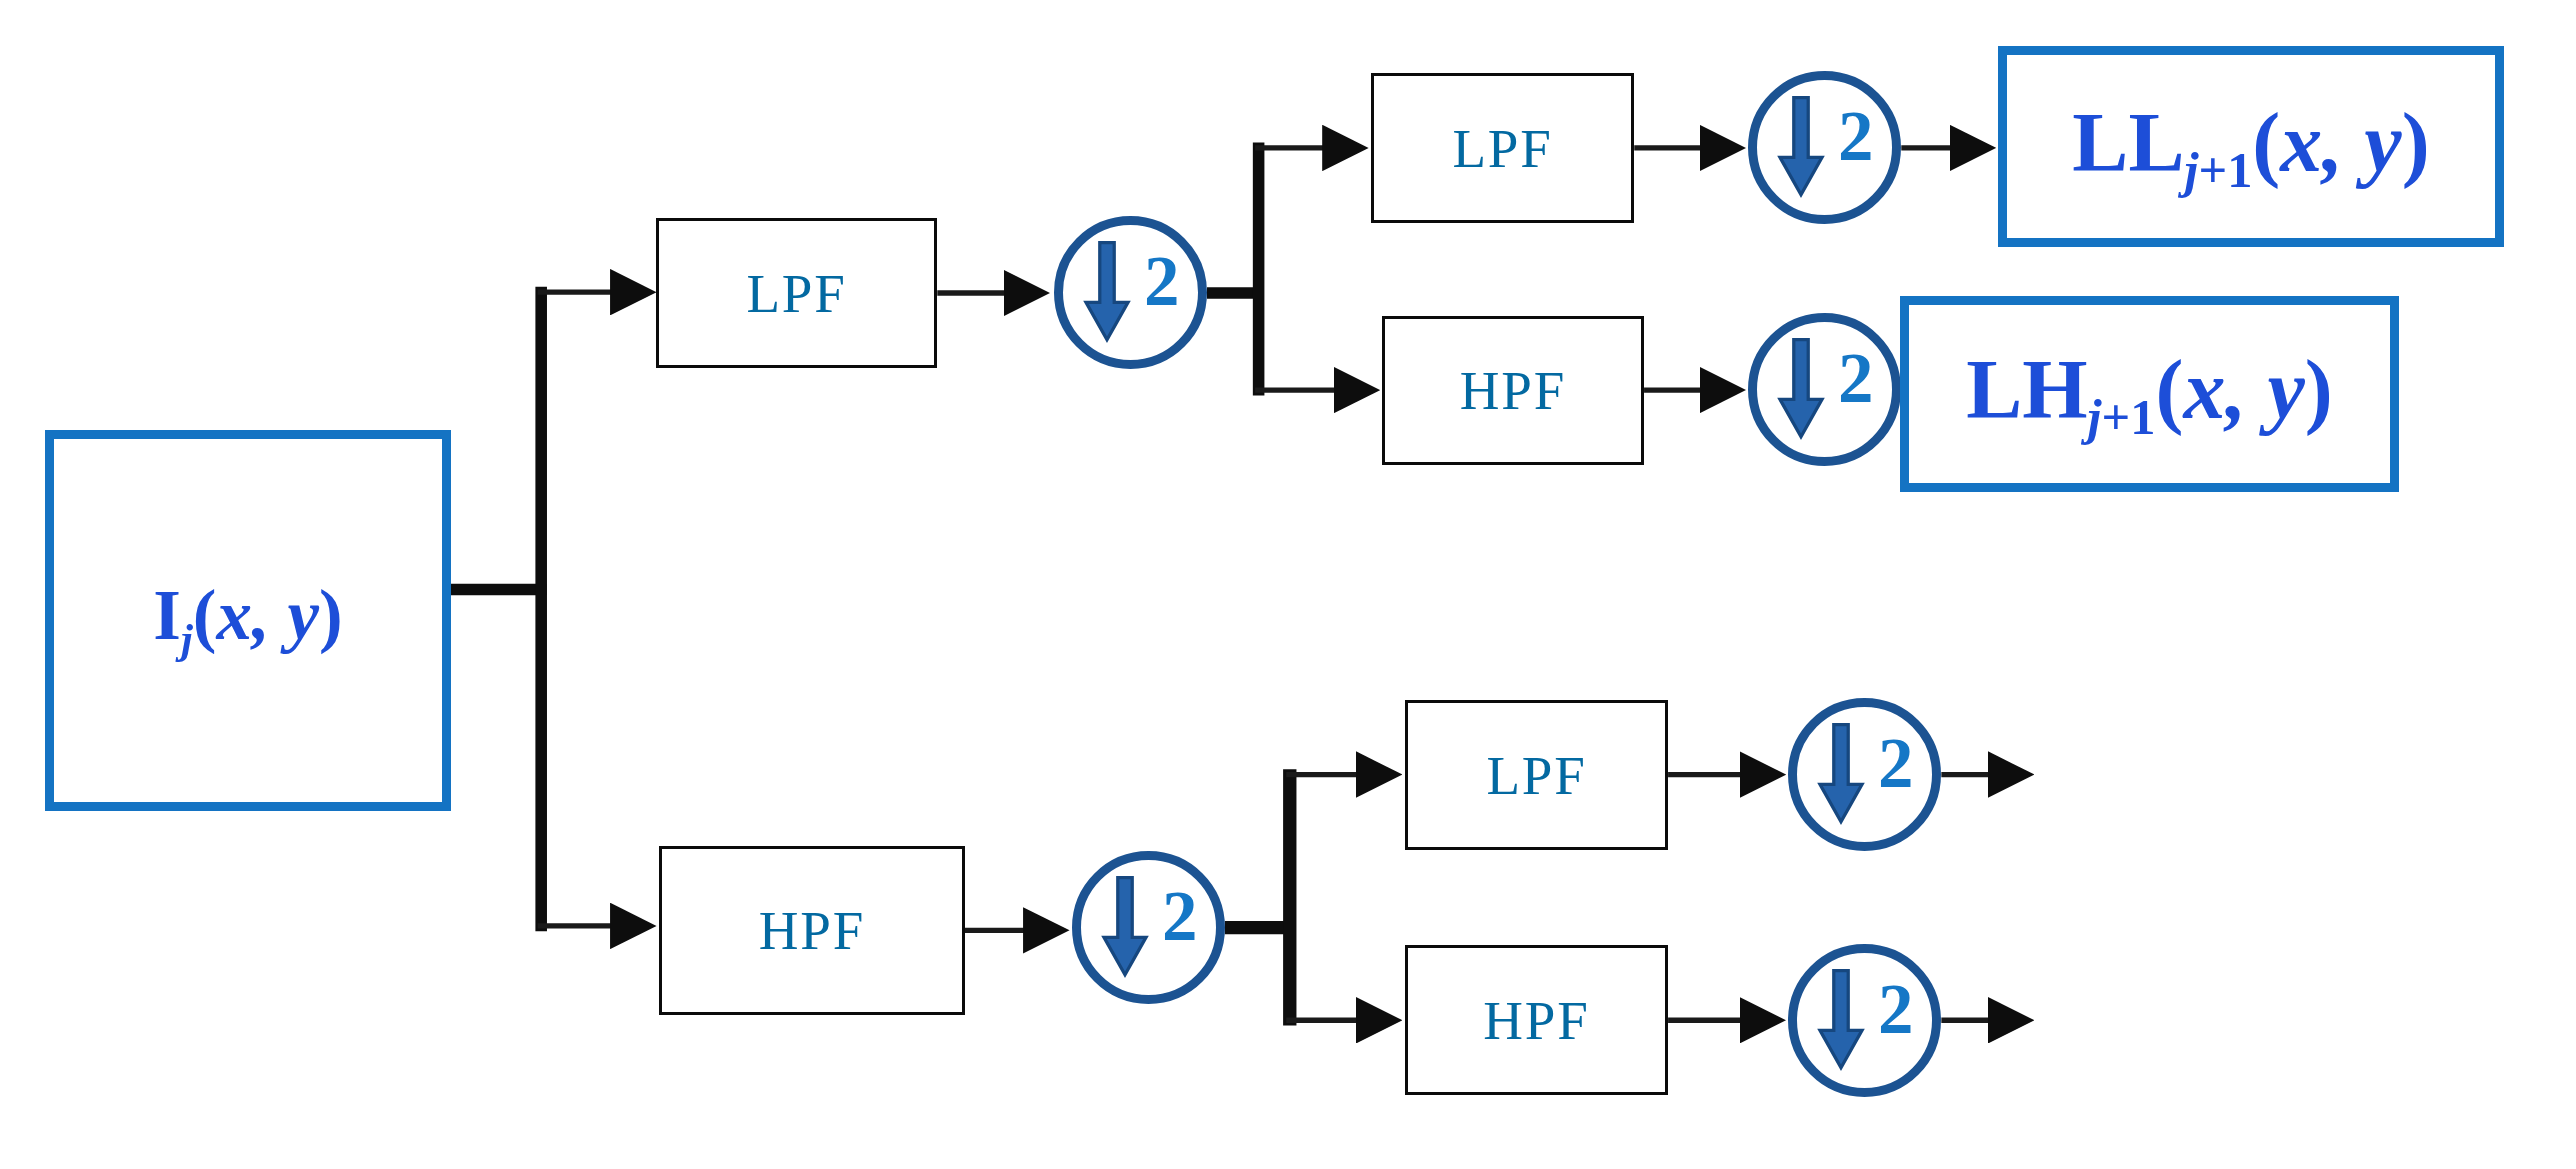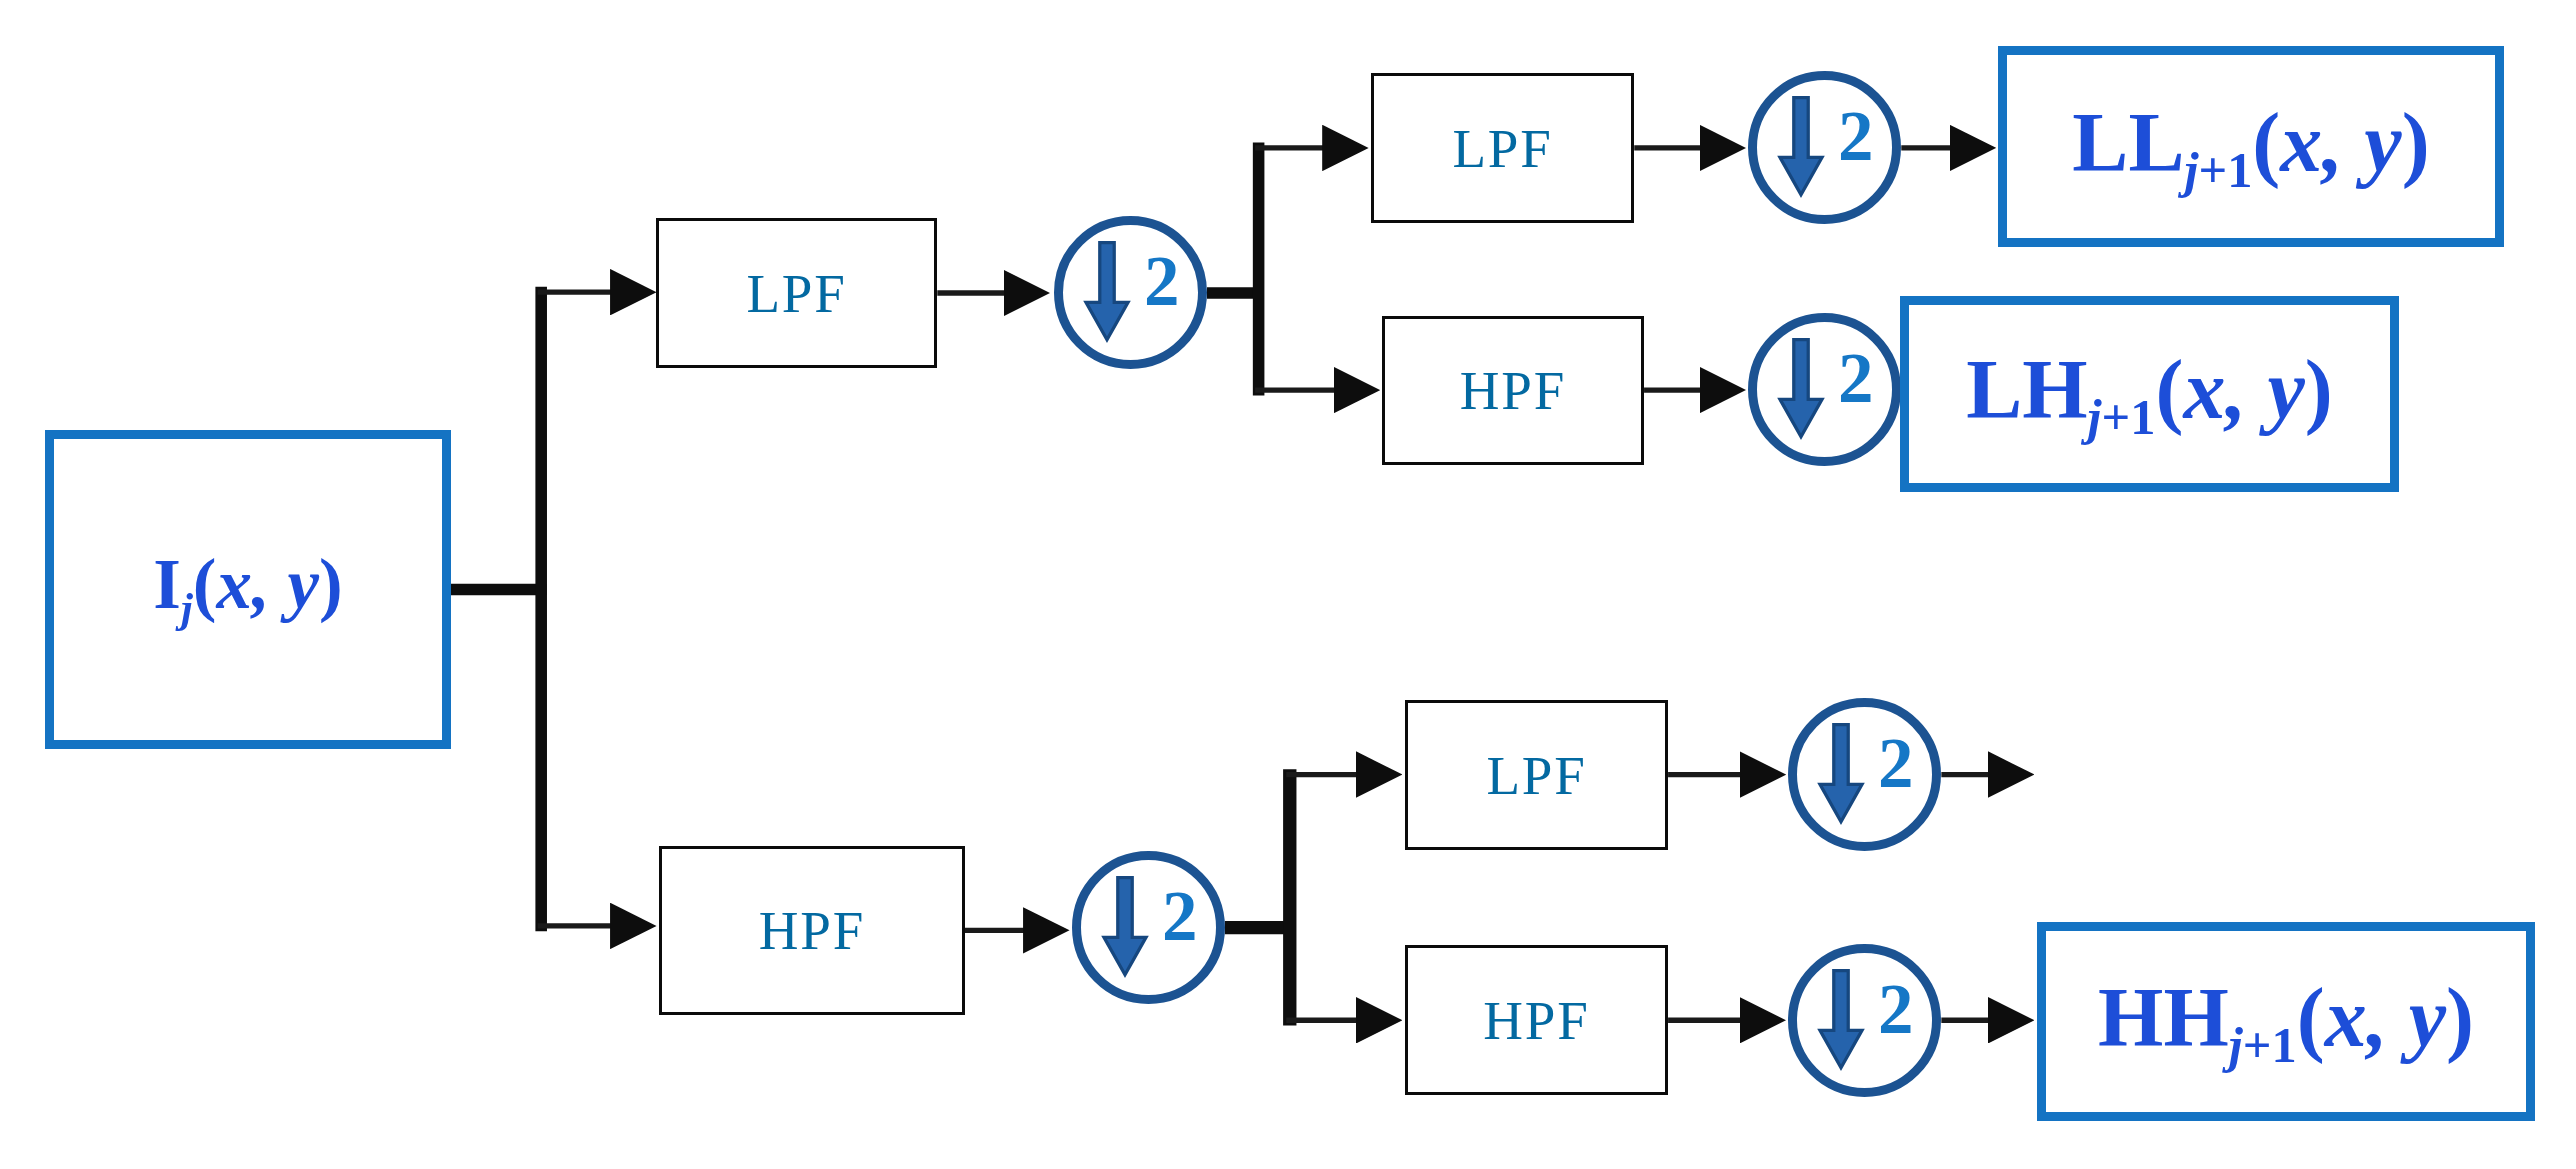--- a/index.html
+++ b/index.html
@@ -77,21 +77,21 @@
     <path class="thin" d="M1847,438 H1912" marker-end="url(#ah)"></path>
     <path class="thin" d="M1874,870 H1957" marker-end="url(#ah)"></path>
     <path class="thin" d="M1874,1146 H1957" marker-end="url(#ah)"></path>
 
     <path class="thin" d="M2136,166 H2193" marker-end="url(#ah)"></path>
     <path class="thin" d="M2136,438 H2201" marker-end="url(#ah)"></path>
     <path class="thin" d="M2181,870 H2236" marker-end="url(#ah)"></path>
     <path class="thin" d="M2181,1146 H2236" marker-end="url(#ah)"></path>
   </svg>
 
-  <div class="box blue-border io-text input-box" style="left:45px;top:430px;width:406px;height:319px;">
+  <div class="box blue-border io-text input-box" style="left:45px;top:430px;width:406px;height:381px;">
     <div class="line"><span>I</span><span class="sub it">j</span><span>(</span><span class="it">x, y</span><span>)</span></div>
   </div>
 
   <div class="box filter" style="left:656px;top:218px;width:281px;height:150px;">
       <span>LPF</span>
     </div>
   <div class="box filter" style="left:659px;top:846px;width:306px;height:169px;">
       <span>HPF</span>
     </div>
 
@@ -144,18 +144,15 @@
     </svg>
     <span class="factor">2</span>
   </div>
 
   <div class="box blue-border io-text output" style="left:1998px;top:46px;width:506px;height:201px;">
     <span><span>LL</span><span class="sub"><span class="it">j</span><span>+1</span></span><span>(</span><span class="it">x, y</span><span>)</span></span>
   </div>
   <div class="box blue-border io-text output" style="left:1900px;top:296px;width:499px;height:196px;">
     <span><span>LH</span><span class="sub"><span class="it">j</span><span>+1</span></span><span>(</span><span class="it">x, y</span><span>)</span></span>
   </div>
-  <div class="box blue-border io-text output" style="left:2037px;top:922px;width:498px;height:199px;">
-    <span><span>HH</span><span class="sub"><span class="it">j</span><span>+1</span></span><span>(</span><span class="it">x, y</span><span>)</span></span>
-  </div>
 
 </div>
 
 
 </body></html>

